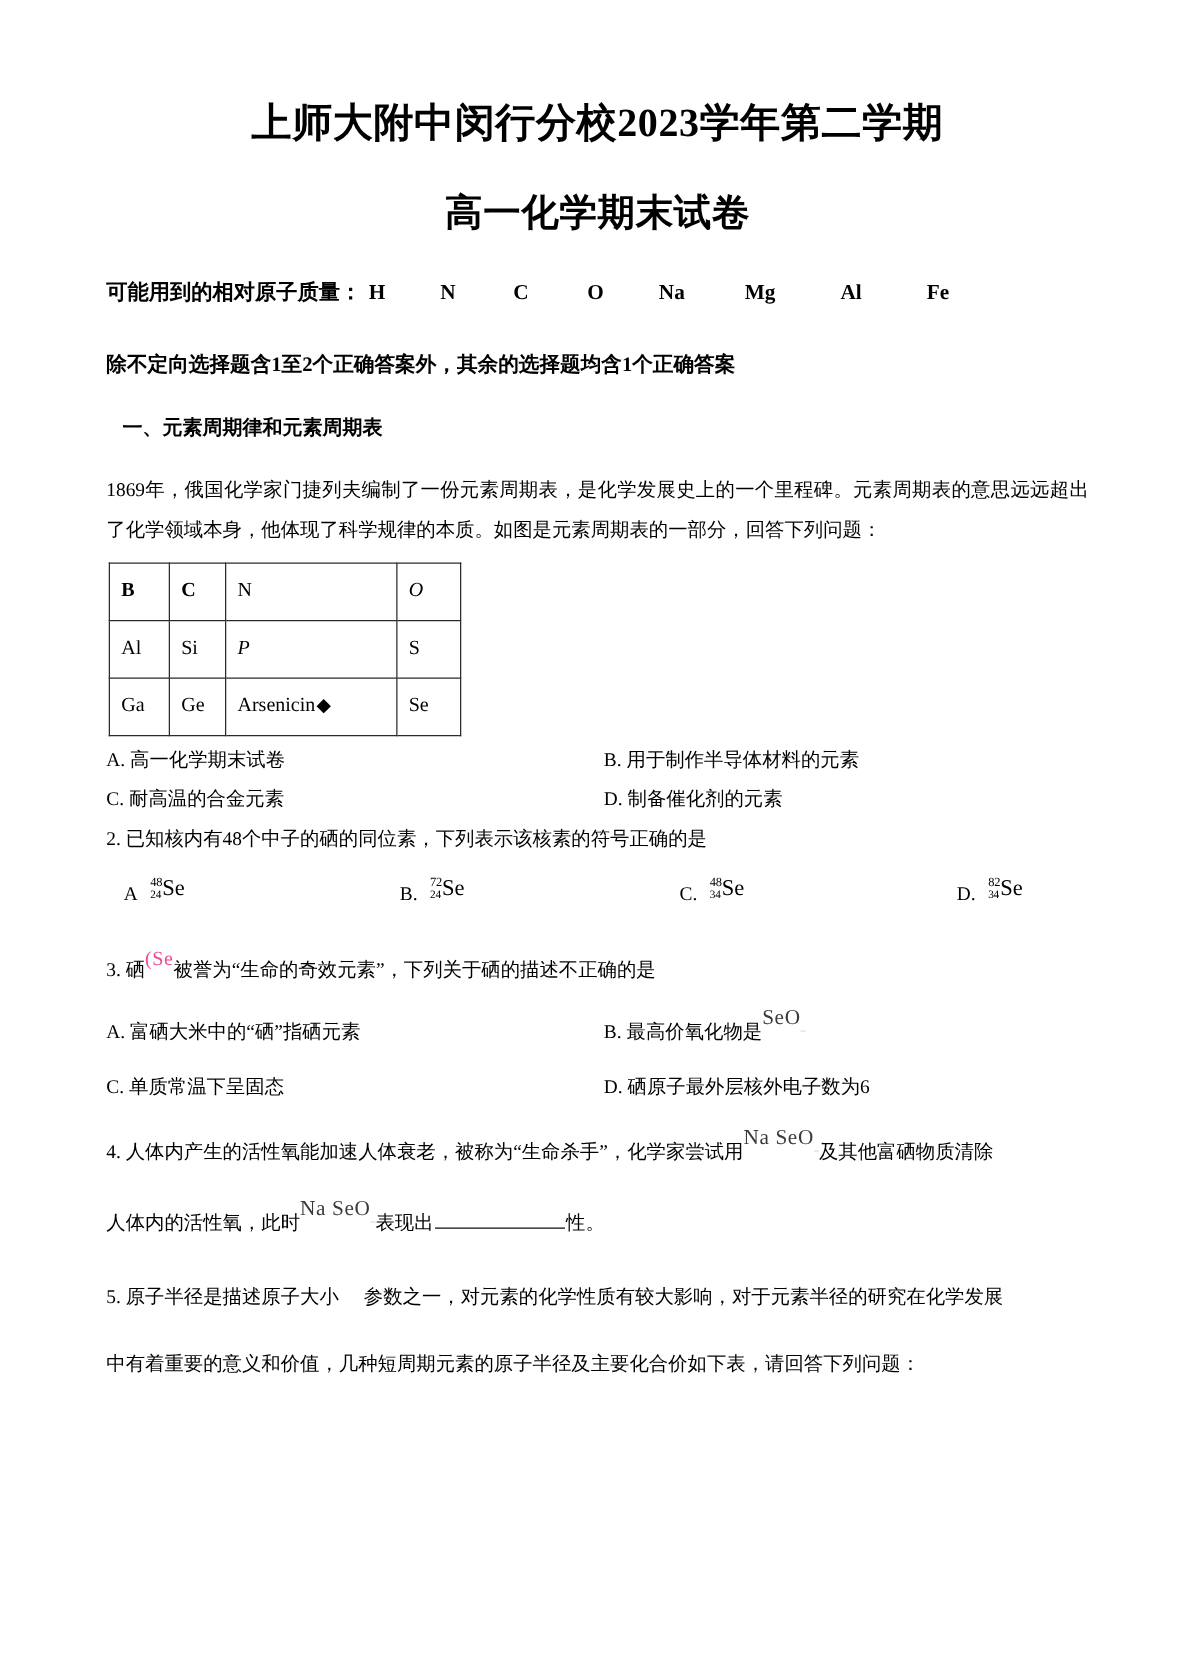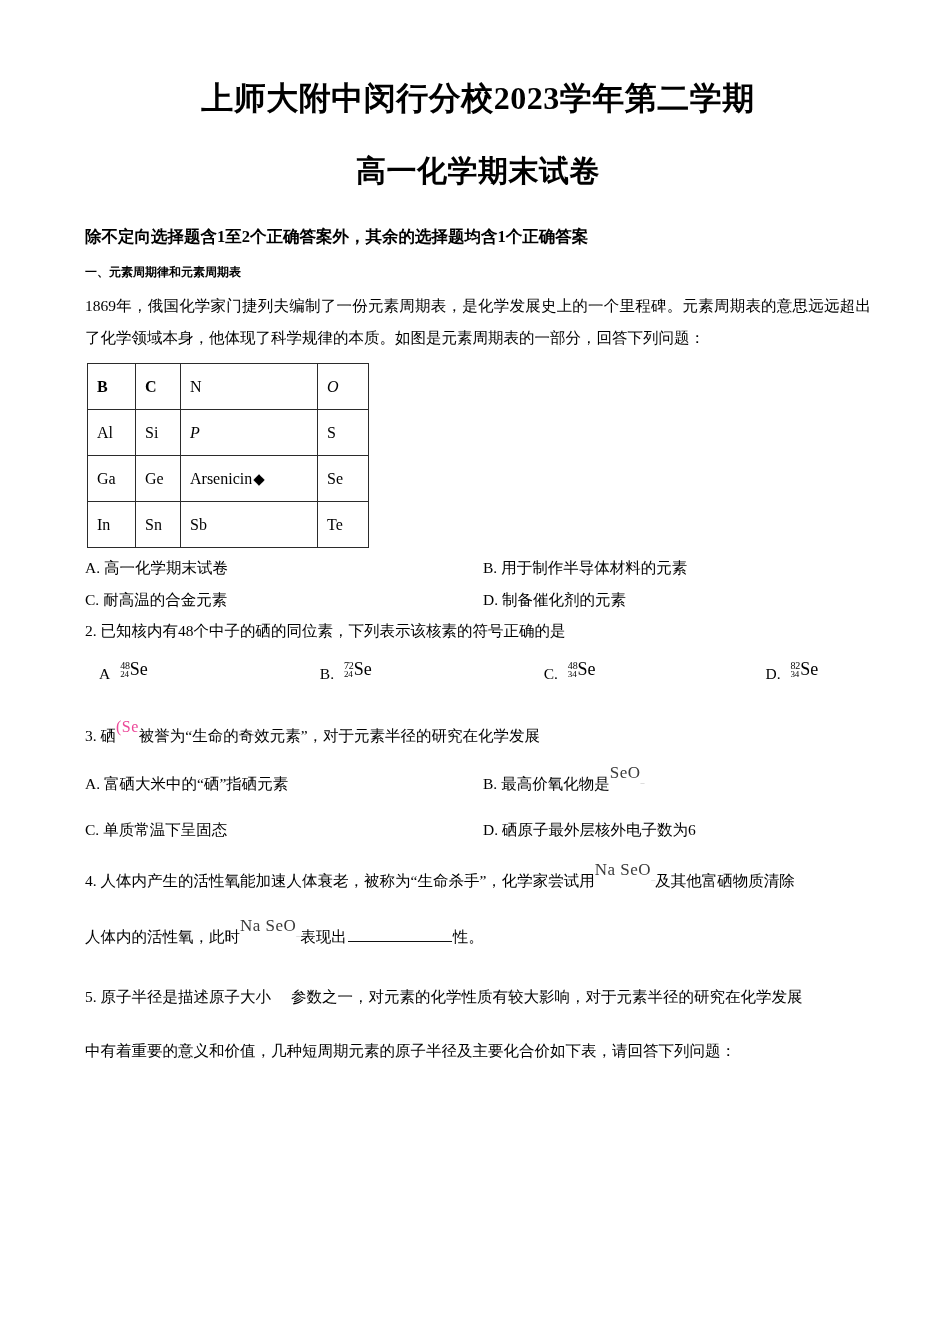--- a/index.html
+++ b/index.html
@@ -73,23 +73,23 @@
 
   
   .instruction {
     font-size: 16.5px;
     font-weight: bold;
     margin: 0;
     padding-top: 35px;
     line-height: 1.4;
   }
   .section-heading {
-    font-size: 12px;
-    font-weight: bold;
-    margin: 0;
+    font-size: 16px;
+    font-weight: bold;
+    margin: 13px;
     padding-top: 16px;
     line-height: 1.4;
   }
 
   
   .para {
     font-size: 15.5px;
     margin: 0;
     line-height: 2.05;
     text-align: justify;
@@ -254,20 +254,21 @@
 </style>
 </head>
 <body>
 
 <div class="page">
   <div class="content">
 
     <div class="doc-title">上师大附中闵行分校2023学年第二学期</div>
     <div class="doc-subtitle">高一化学期末试卷</div>
 
+    <div class="masses-line"><span class="masses-label">可能用到的相对原子质量：</span><span class="mass-item m0">H</span><span class="mass-item m1">N</span><span class="mass-item m2">C</span><span class="mass-item m3">O</span><span class="mass-item m4">Na</span><span class="mass-item m5">Mg</span><span class="mass-item m6">Al</span><span class="mass-item m7">Fe</span></div>
 
     <div class="instruction">除不定向选择题含1至2个正确答案外，其余的选择题均含1个正确答案</div>
 
     <div class="section-heading">一、元素周期律和元素周期表</div>
 
     <div class="para intro">1869年，俄国化学家门捷列夫编制了一份元素周期表，是化学发展史上的一个里程碑。元素周期表的意思远远超出了化学领域本身，他体现了科学规律的本质。如图是元素周期表的一部分，回答下列问题：</div>
 
     <div class="ptable-wrap">
       <table class="ptable">
         <colgroup>
@@ -288,37 +289,31 @@
             <td><span>Si</span></td>
             <td><span class="cell-i">P</span></td>
             <td><span>S</span></td>
           </tr>
           <tr>
             <td><span>Ga</span></td>
             <td><span>Ge</span></td>
             <td><span>Arsenicin</span><span class="repl-glyph">◆</span></td>
             <td><span>Se</span></td>
           </tr>
-          <tr>
-            <td><span>In</span></td>
-            <td><span>Sn</span></td>
-            <td><span>Sb</span></td>
-            <td><span>Te</span></td>
-          </tr>
         </tbody>
       </table>
     </div>
 
     <div class="opt-row spaced"><span class="opt-left"><span class="opt-tag">A.</span><span>高一化学期末试卷</span></span><span class="opt-right"><span class="opt-tag">B.</span><span>用于制作半导体材料的元素</span></span></div>
     <div class="opt-row"><span class="opt-left"><span class="opt-tag">C.</span><span>耐高温的合金元素</span></span><span class="opt-right"><span class="opt-tag">D.</span><span>制备催化剂的元素</span></span></div>
 
     <div class="q-line">2. 已知核内有48个中子的硒的同位素，下列表示该核素的符号正确的是</div>
     <div class="iso-row"><span class="iso-item i0"><span class="tag">A</span><span class="nuclide"><span class="stack"><span class="sup-n">48</span><span class="sub-n">24</span></span><span class="sym">Se</span></span></span><span class="iso-item i1"><span class="tag">B.</span><span class="nuclide"><span class="stack"><span class="sup-n">72</span><span class="sub-n">24</span></span><span class="sym">Se</span></span></span><span class="iso-item i2"><span class="tag">C.</span><span class="nuclide"><span class="stack"><span class="sup-n">48</span><span class="sub-n">34</span></span><span class="sym">Se</span></span></span><span class="iso-item i3"><span class="tag">D.</span><span class="nuclide"><span class="stack"><span class="sup-n">82</span><span class="sub-n">34</span></span><span class="sym">Se</span></span></span></div>
 
-    <div class="q-line" style="padding-top:26px;"><span>3. 硒</span><span class="paren-frag">(Se</span><span>被誉为“生命的奇效元素”，对于元素半径的研究在化学发展</span></div>
+    <div class="q-line" style="padding-top:26px;"><span>3. 硒</span><span class="paren-frag">(Se</span><span>被誉为“生命的奇效元素”，下列关于硒的描述不正确的是</span></div>
     <div class="opt-row" style="padding-top:14px;"><span class="opt-left"><span class="opt-tag">A.</span><span>富硒大米中的“硒”指硒元素</span></span><span class="opt-right"><span class="opt-tag">B.</span><span>最高价氧化物是</span><span class="raised-formula"><span>SeO</span><span class="faint-sub">_</span></span></span></div>
     <div class="opt-row" style="padding-top:12px;"><span class="opt-left"><span class="opt-tag">C.</span><span>单质常温下呈固态</span></span><span class="opt-right"><span class="opt-tag">D.</span><span>硒原子最外层核外电子数为6</span></span></div>
 
     <div class="q-line q4-line1"><span>4. 人体内产生的活性氧能加速人体衰老，被称为“生命杀手”，化学家尝试用</span><span class="raised-formula"><span>Na SeO</span><span class="faint-sub">_</span></span><span>及其他富硒物质清除</span></div>
     <div class="q-line q4-line2"><span>人体内的活性氧，此时</span><span class="raised-formula"><span>Na SeO</span><span class="faint-sub">_</span></span><span>表现出</span><span class="blank-line"></span><span>性。</span></div>
 
     <div class="q-line q5-line1"><span>5. 原子半径是描述原子大小</span><span class="gap-missing"></span><span>参数之一，对元素的化学性质有较大影响，对于元素半径的研究在化学发展</span></div>
     <div class="q-line q5-line2">中有着重要的意义和价值，几种短周期元素的原子半径及主要化合价如下表，请回答下列问题：</div>
 
   </div>

